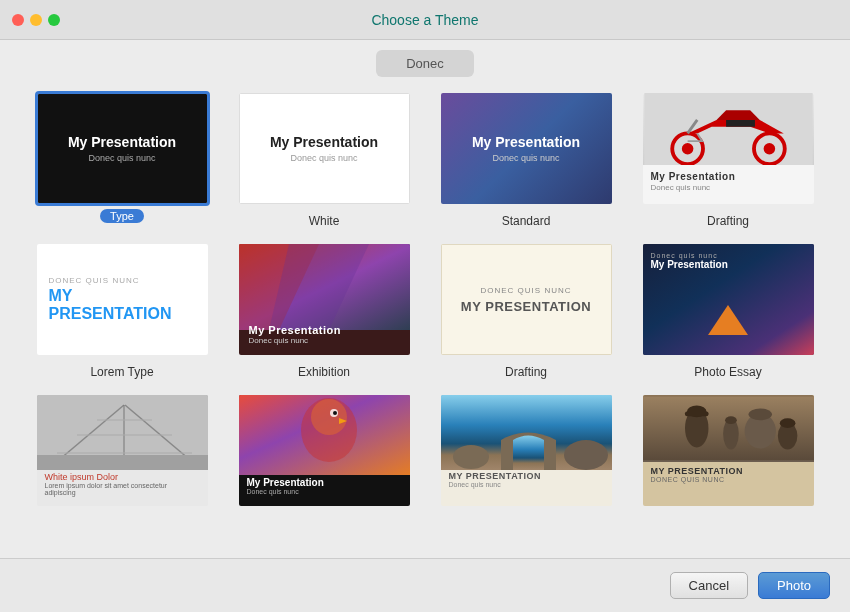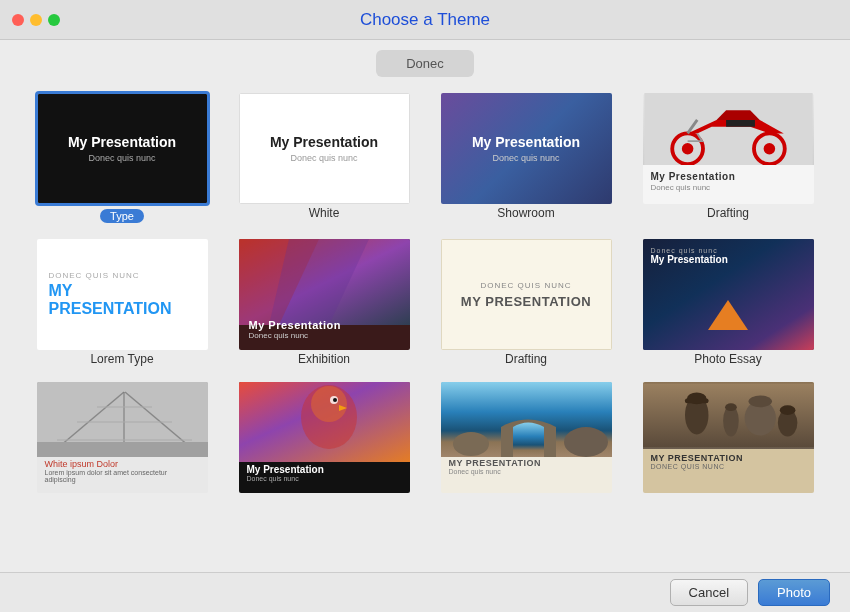--- a/index.html
+++ b/index.html
@@ -39,22 +39,22 @@
       border-radius: 50%;
       border: none;
       cursor: pointer;
     }
 
     .btn-close { background: #ff5f56; }
     .btn-min { background: #ffbd2e; }
     .btn-max { background: #27c93f; }
 
     .title-text {
-      font-size: 17px;
-      color: #1d4ed8;
+      font-size: 14px;
+      color: #0f766e;
       font-weight: 500;
     }
 
     
     .segmented-control {
       display: flex;
       justify-content: center;
       margin: 10px 0 8px 0;
     }
 
@@ -107,21 +107,21 @@
       overflow: hidden;
       position: relative;
       border: 2px solid transparent;
     }
 
     .theme-thumb.selected {
       border: 3px solid #3a7bd5;
     }
 
     .theme-label {
-      margin-top: 0;
+      margin-top: 8px;
       font-size: 12px;
       color: #333;
     }
 
     .theme-badge {
       background: #3a7bd5;
       color: white;
       font-size: 11px;
       border-radius: 10px;
       padding: 1px 10px;
@@ -329,21 +329,21 @@
     }
     .thumb-r3-4 .r3d-title { font-size: 9px; font-weight: 700; color: #333; letter-spacing: 0.5px; text-transform: uppercase; }
     .thumb-r3-4 .r3d-sub { font-size: 7px; color: #666; letter-spacing: 0.5px; text-transform: uppercase; }
 
     
     .bottom-bar {
       position: absolute;
       bottom: 0;
       left: 0;
       right: 0;
-      height: 40px;
+      height: 54px;
       background: #e8e8e8;
       border-top: 1px solid #ccc;
       display: flex;
       align-items: center;
       justify-content: flex-end;
       padding: 0 20px;
       gap: 10px;
     }
 
     .btn-cancel, .btn-choose {
@@ -406,21 +406,21 @@
     <span class="theme-label">White</span>
   </div>
 
   <div class="theme-item">
     <div class="theme-thumb">
       <div class="thumb-gradient">
         <span class="title">My Presentation</span>
         <span class="sub">Donec quis nunc</span>
       </div>
     </div>
-    <span class="theme-label">Showroom</span>
+    <span class="theme-label">Standard</span>
   </div>
 
   <div class="theme-item">
     <div class="theme-thumb">
       <div class="thumb-showroom">
         <div class="moto-img">
           <svg class="moto-svg" viewBox="0 0 175 75" xmlns="http://www.w3.org/2000/svg">
             <rect width="175" height="75" fill="#d8d8d8"></rect>
 
             <ellipse cx="45" cy="58" rx="16" ry="16" fill="none" stroke="#cc0000" stroke-width="4"></ellipse>

